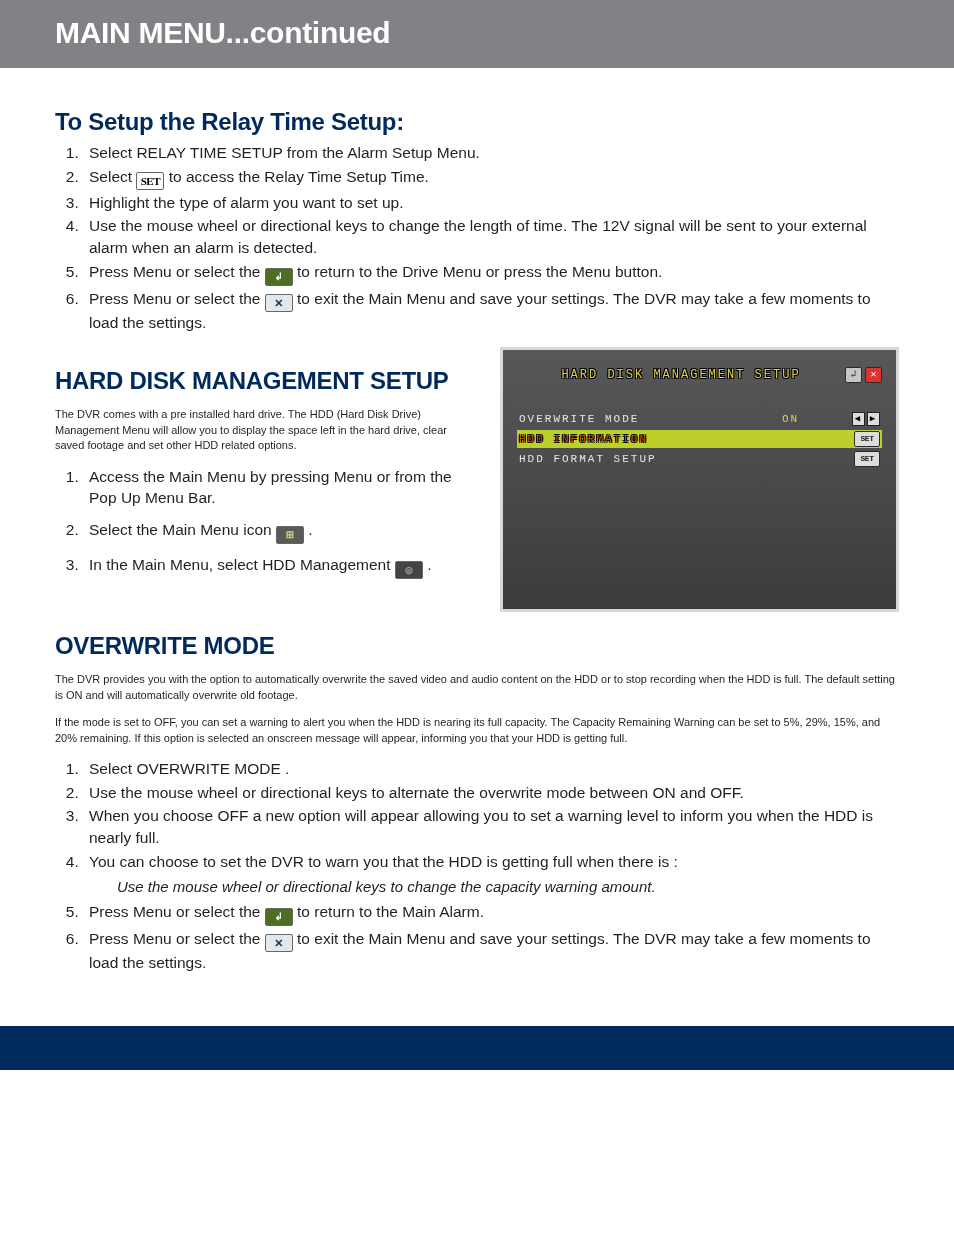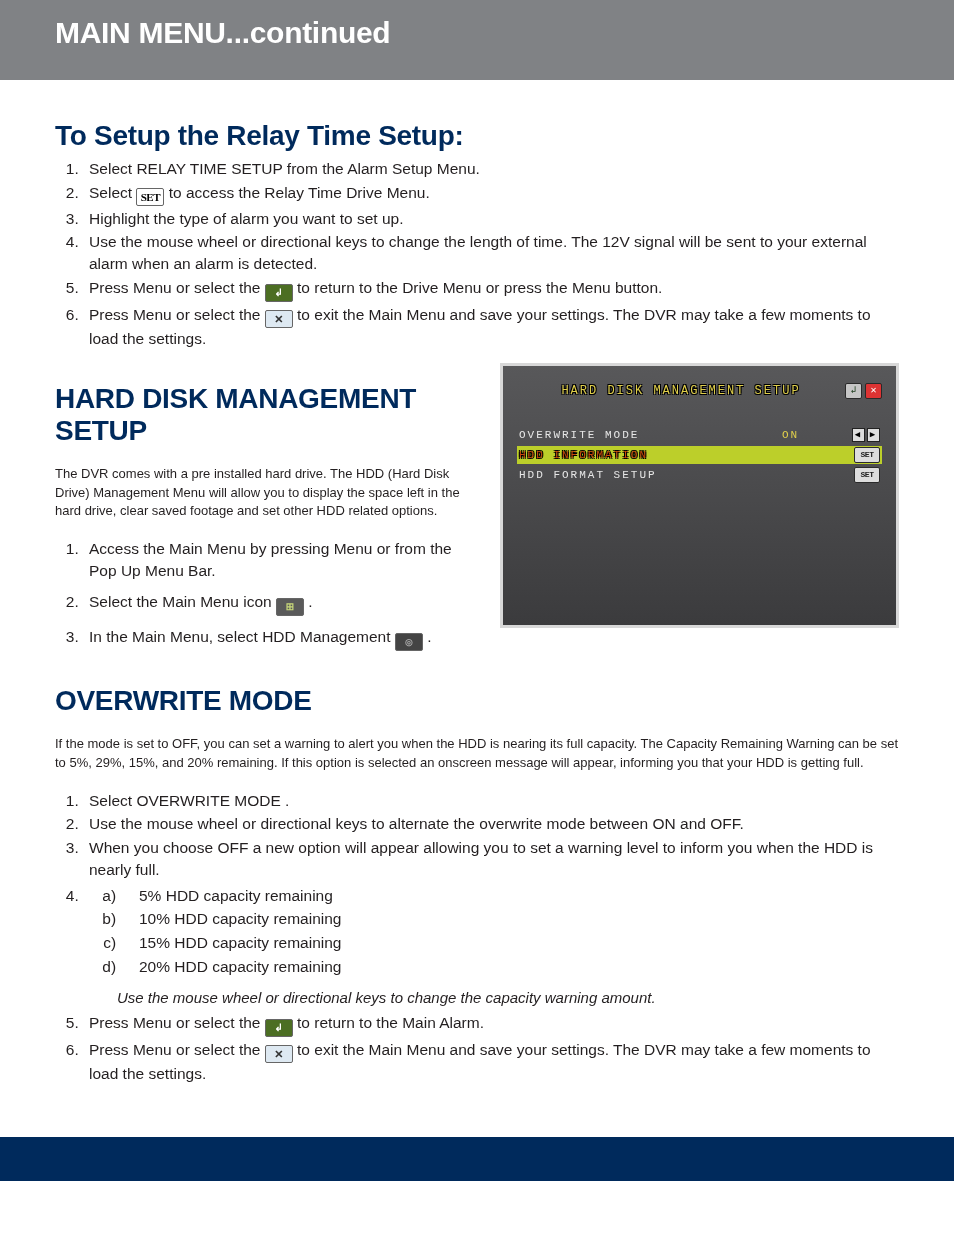--- a/index.html
+++ b/index.html
@@ -10,36 +10,36 @@
     color: #231f20;
     width: 954px;
   }
   .page {
     padding: 0 0 0 0;
   }
   .header-bar {
     background: #808285;
     color: #fff;
     padding: 16px 0 0 55px;
-    height: 80px;
+    height: 68px;
     box-sizing: border-box;
   }
   .header-bar h1 {
     margin: 0;
     font-size: 30px;
     font-weight: 700;
     font-stretch: condensed;
     letter-spacing: -0.3px;
   }
   .content {
     padding: 40px 55px 20px 55px;
   }
   h2 {
     color: #002a5c;
-    font-size: 28px;
+    font-size: 24px;
     font-weight: 700;
     margin: 20px 0 6px 0;
     font-stretch: condensed;
     letter-spacing: -0.3px;
   }
   h2.tight { margin-top: 0; }
   ol {
     margin: 4px 0 14px 0;
     padding-left: 28px;
     font-size: 15.5px;
@@ -58,23 +58,23 @@
     padding-left: 40px;
   }
   ol.letters li::marker {
     content: counter(lst, lower-alpha) ")   ";
   }
   ol.letters li {
     counter-increment: lst;
     padding-left: 10px;
   }
   p {
-    font-size: 13px;
+    font-size: 11px;
     line-height: 1.4;
-    margin: 18px 0;
+    margin: 12px 0;
     font-stretch: condensed;
   }
   em.hint {
     font-style: italic;
     display: block;
     margin: 4px 0 4px 28px;
     font-size: 15px;
   }
   .icon-box {
     display: inline-block;
@@ -216,21 +216,21 @@
   <div class="header-bar">
     <h1>MAIN MENU...continued</h1>
   </div>
 
   <div class="content">
 
     <h2 class="tight">To Setup the Relay Time Setup:</h2>
     <ol>
       <li>Select RELAY TIME SETUP from the Alarm Setup Menu.</li>
       <li>
-        <span>Select </span><span class="icon-box icon-set">SET</span><span> to access the Relay Time Drive Menu.</span>
+        <span>Select </span><span class="icon-box icon-set">SET</span><span> to access the Relay Time Setup Time.</span>
       </li>
       <li>Highlight the type of alarm you want to set up.</li>
       <li>Use the mouse wheel or directional keys to change the length of time. The 12V signal will be sent to your external alarm when an alarm is detected.</li>
       <li>
         <span>Press Menu or select the </span>
         <span class="icon-box icon-return">↲</span>
         <span> to return to the Drive Menu or press the Menu button.</span>
       </li>
       <li>
         <span>Press Menu or select the </span>
@@ -283,33 +283,29 @@
               <span class="ctrl">
                   <span class="dvr-btn set">SET</span>
                 </span>
             </div>
           </div>
         </div>
       </div>
     </div>
 
     <h2>OVERWRITE MODE</h2>
+    <p>The DVR provides you with the option to automatically overwrite the saved video and audio content on the HDD or to stop recording when the HDD is full. The default setting is ON and will automatically overwrite old footage.</p>
     <p>If the mode is set to OFF, you can set a warning to alert you when the HDD is nearing its full capacity. The Capacity Remaining Warning can be set to 5%, 29%, 15%, and 20% remaining. If this option is selected an onscreen message will appear, informing you that your HDD is getting full.</p>
 
     <ol>
       <li>Select OVERWRITE MODE .</li>
       <li>Use the mouse wheel or directional keys to alternate the overwrite mode between ON and OFF.</li>
       <li>When you choose OFF a new option will appear allowing you to set a warning level to inform you when the HDD is nearly full.</li>
       <li>
-        <ol class="letters">
-          <li> 5% HDD capacity remaining</li>
-          <li>10% HDD capacity remaining</li>
-          <li>15% HDD capacity remaining</li>
-          <li>20% HDD capacity remaining</li>
-        </ol>
+        <span>You can choose to set the DVR to warn you that the HDD is getting full when there is :</span>
         <em class="hint">Use the mouse wheel or directional keys to change the capacity warning amount.</em>
       </li>
       <li>
         <span>Press Menu or select the </span><span class="icon-box icon-return">↲</span><span> to return to the Main Alarm.</span>
       </li>
       <li>
         <span>Press Menu or select the </span>
         <span class="icon-box icon-close">✕</span>
         <span> to exit the Main Menu and save your settings. The DVR may take a few moments to load the settings.</span>
       </li>

